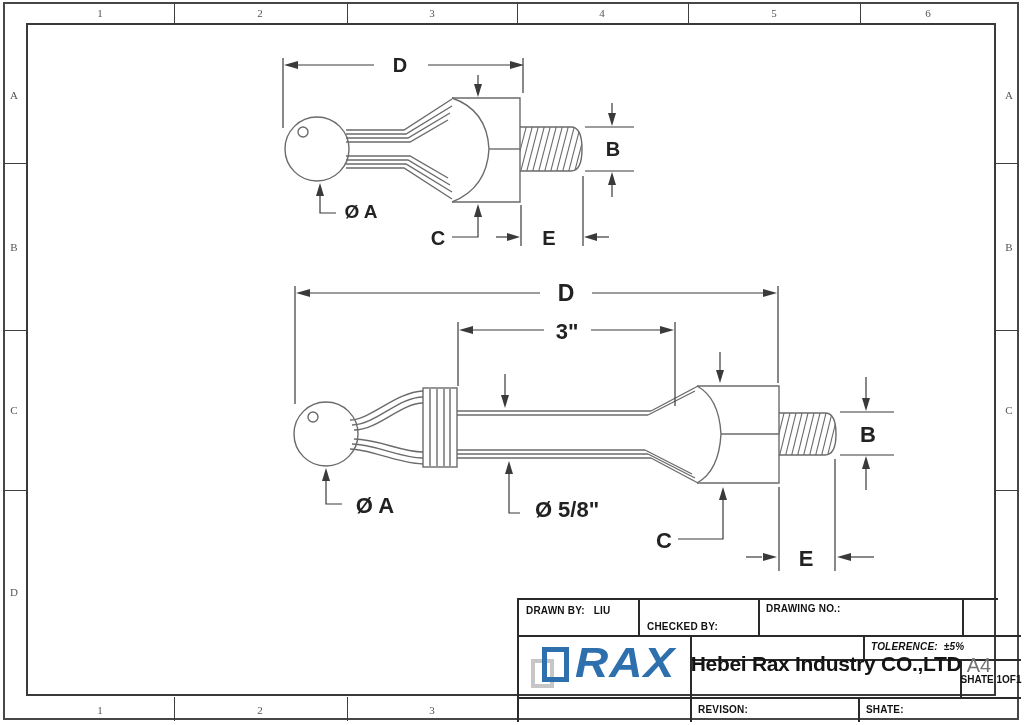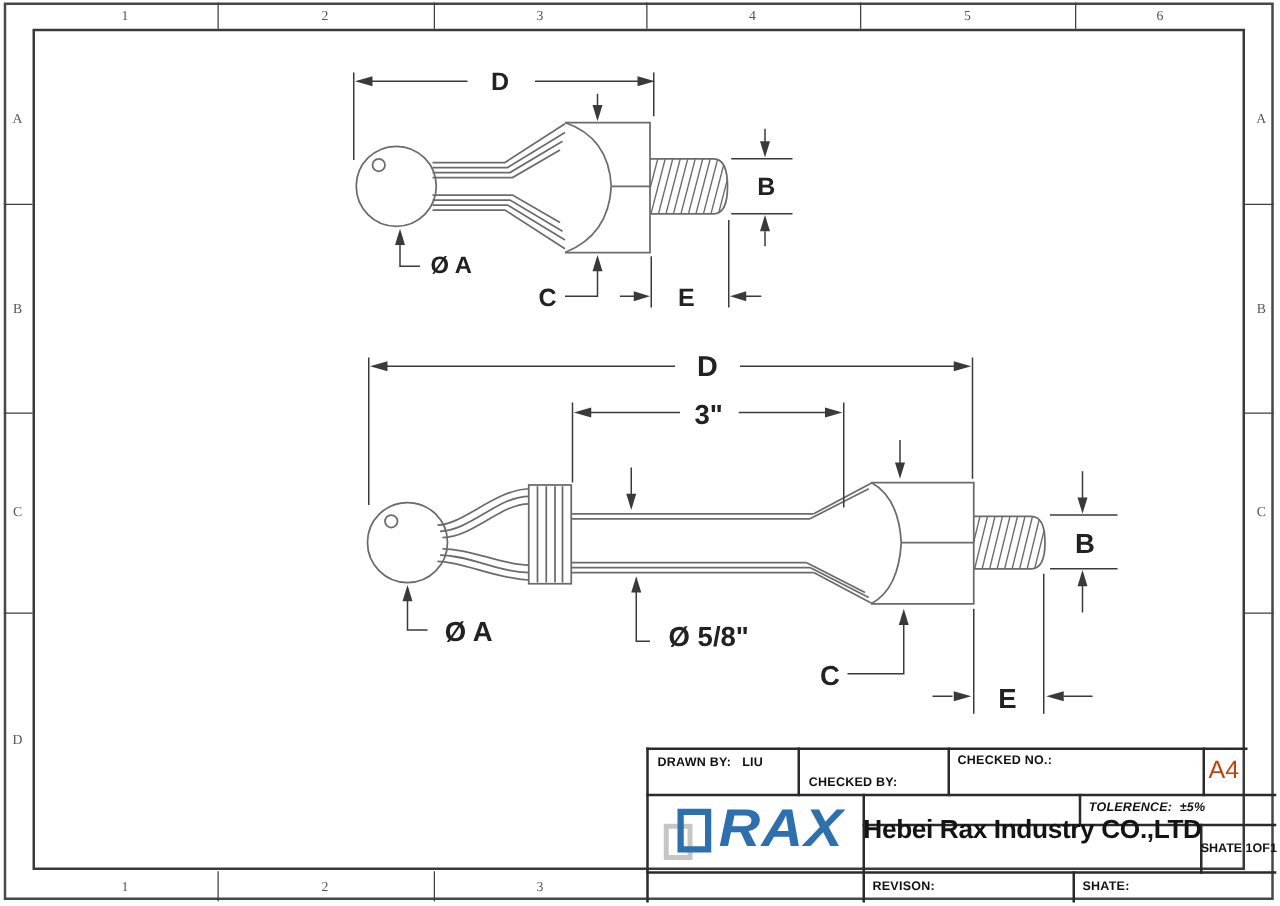--- a/index.html
+++ b/index.html
@@ -9,21 +9,21 @@
   }
   .abs{position:absolute;}
   .hline{position:absolute;background:#3f3f3f;height:1px;}
   .vline{position:absolute;background:#3f3f3f;width:1px;}
   .outer-border{position:absolute;left:3px;top:2px;width:1016px;height:718px;border:2px solid #474747;box-sizing:border-box;}
   .inner-frame{position:absolute;left:26px;top:23px;width:970px;height:673px;border:2px solid #3a3a3a;box-sizing:border-box;}
   .zone-label{position:absolute;font-family:"Liberation Serif",serif;font-size:11px;color:#555;transform:translate(-50%,-50%);}
   .tb-line-h{position:absolute;background:#2a2a2a;height:2px;}
   .tb-line-v{position:absolute;background:#2a2a2a;width:2px;}
   .tb-text{position:absolute;font-size:10px;font-weight:bold;color:#111;letter-spacing:0.2px;white-space:nowrap;}
-  .tb-a4{position:absolute;font-size:20px;color:#c2410c;transform:translate(-50%,-50%);}
+  .tb-a4{position:absolute;font-size:20px;color:#737373;transform:translate(-50%,-50%);margin-top:48px;}
   .tb-company{position:absolute;font-size:21px;font-weight:bold;color:#141414;transform:translate(-50%,-50%);white-space:nowrap;letter-spacing:-0.3px;}
   .tb-shate{position:absolute;font-size:10px;font-weight:bold;color:#111;transform:translate(-50%,-50%);white-space:nowrap;}
   .logo-wrap{position:absolute;left:529px;top:641px;width:158px;height:52px;font-style:italic;}
   .logo-mark{position:absolute;left:0;top:2px;width:42px;height:46px;}
   .logo-sq-gray{position:absolute;left:2px;top:16px;width:15px;height:21px;border:4px solid #c6c6c6;}
   .logo-sq-blue{position:absolute;left:13px;top:4px;width:17px;height:25px;border:5px solid #2e6fae;}
   .logo-text{position:absolute;left:46px;top:-4px;font-size:46px;font-weight:bold;color:#2e6fae;letter-spacing:1px;transform:scaleY(0.92);transform-origin:top left;}
   svg text{font-family:"Liberation Sans",sans-serif;font-weight:bold;fill:#222;}
 </style>
 </head>
@@ -267,21 +267,21 @@
     <div class="tb-line-v" style="left:690px;top:635px;height:87px;"></div>
     <div class="tb-line-v" style="left:863px;top:635px;height:26px;"></div>
     <div class="tb-line-v" style="left:960px;top:659px;height:40px;"></div>
     <div class="tb-line-v" style="left:858px;top:697px;height:25px;"></div>
 
     <div class="tb-text" style="left:526px;top:605px;">
       <span>DRAWN BY:</span>&nbsp;&nbsp;
       <span>LIU</span>
     </div>
     <div class="tb-text" style="left:647px;top:621px;">CHECKED BY:</div>
-    <div class="tb-text" style="left:766px;top:603px;">CHECKED NO.:</div>
+    <div class="tb-text" style="left:766px;top:603px;">DRAWING NO.:</div>
     <div class="tb-a4" style="left:979px;top:617px;">A4</div>
 
     <div class="tb-text" style="left:871px;top:641px;font-style:italic;">
       <span>TOLERENCE:</span>&nbsp;
       <span>±5%</span>
     </div>
 
     <div class="logo-wrap">
       <div class="logo-mark">
         <div class="logo-sq-gray"></div>

